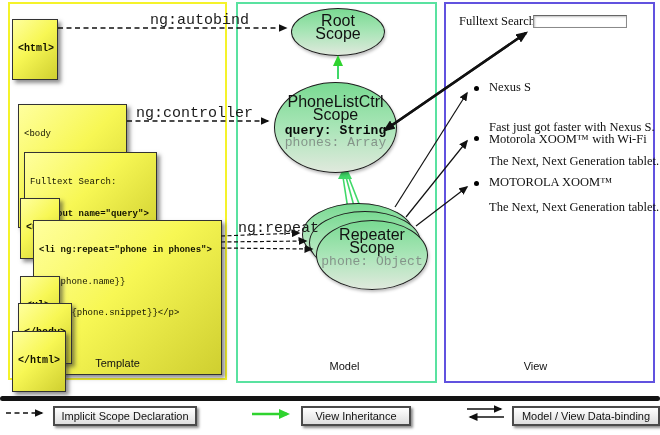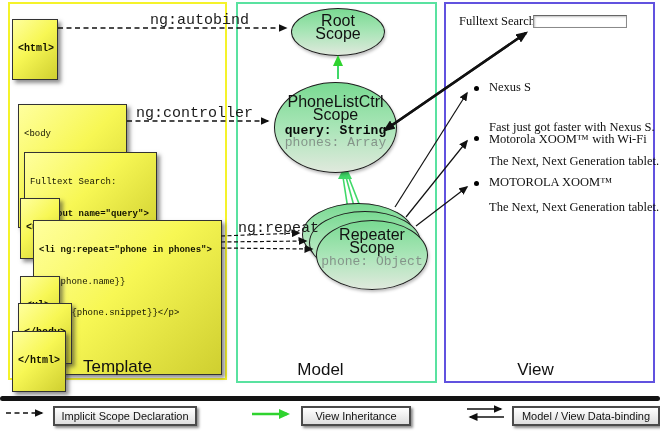--- a/index.html
+++ b/index.html
@@ -4,21 +4,21 @@
 <style>
   html,body{margin:0;padding:0;background:#fff;}
   .stage{position:relative;width:660px;height:435px;background:#fff;overflow:hidden;
          font-family:"Liberation Sans",sans-serif;}
   .layer{position:absolute;left:0;top:0;width:660px;height:435px;pointer-events:none;}
   .under{z-index:2} .over{z-index:4}
   .col{position:absolute;top:2px;background:transparent;z-index:1;}
   .col-template{left:8px;width:215px;height:374px;border:2px solid #f5f32a;}
   .col-model{left:236px;width:197px;height:377px;border:2px solid #59e2a0;}
   .col-view{left:444px;width:207px;height:377px;border:2px solid #6152df;}
-  .col-label{position:absolute;left:0;right:0;text-align:center;font-size:17px;color:#111;z-index:5;}
+  .col-label{position:absolute;left:0;right:0;text-align:center;font-size:11px;color:#111;z-index:5;}
   .codebox{position:absolute;z-index:3;border:1px solid #333;color:#121200;
            background:linear-gradient(135deg,#ffff9e 0%,#f7f754 45%,#cfcf30 100%);
            box-shadow:2.5px 3px 4px rgba(50,50,50,.55);
            font-family:"Liberation Mono",monospace;font-size:9px;line-height:10.5px;
            white-space:pre;padding:3px 5px;}
   .cl{white-space:pre;}
   .b{font-weight:bold;}
   .tag{font-weight:bold;font-size:10px;}
   .scope{position:absolute;z-index:3;border:1.5px solid #1d1d1d;border-radius:50%;
          background:linear-gradient(180deg,#79da92 0%,#a9e5b7 50%,#e0e9dd 100%);
@@ -44,21 +44,21 @@
 </head>
 <body>
 
 <div class="stage">
 
   <div class="col col-template"></div>
   <div class="col col-model"></div>
   <div class="col col-view"></div>
 
   <div class="col-label" style="left:8px;width:219px;top:357px;">Template</div>
-  <div class="col-label" style="left:220px;width:201px;top:360px;">Model</div>
+  <div class="col-label" style="left:236px;width:201px;top:360px;padding-left:8px;">Model</div>
   <div class="col-label" style="left:444px;width:183px;top:360px;">View</div>
 
   <svg class="layer under">
     <g stroke="#3fd868" stroke-width="1.6" fill="none">
       <path d="M349,216 L343,177"></path>
       <path d="M357,217 L346,177"></path>
       <path d="M365,219 L349,178"></path>
     </g>
     <polygon points="345,165 338,179 352,179" fill="#3fd868"></polygon>
   </svg>

